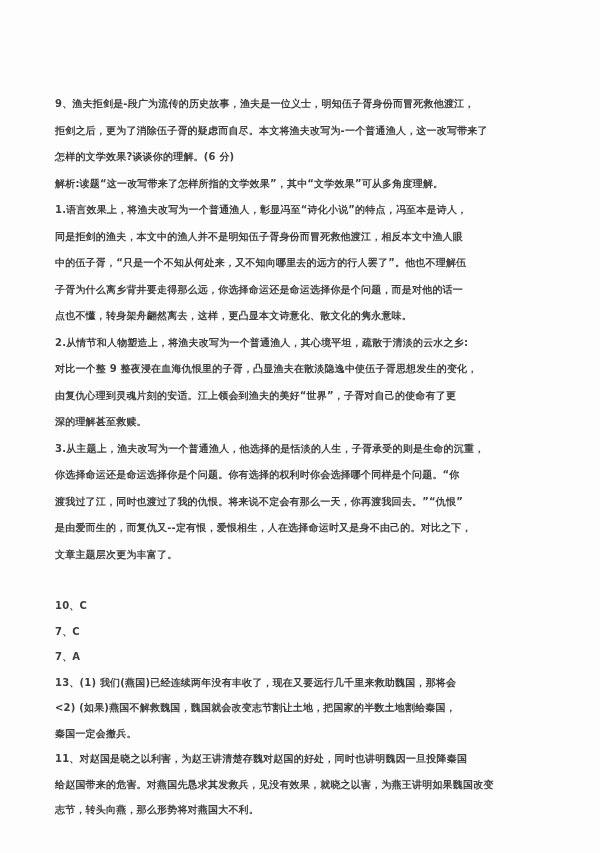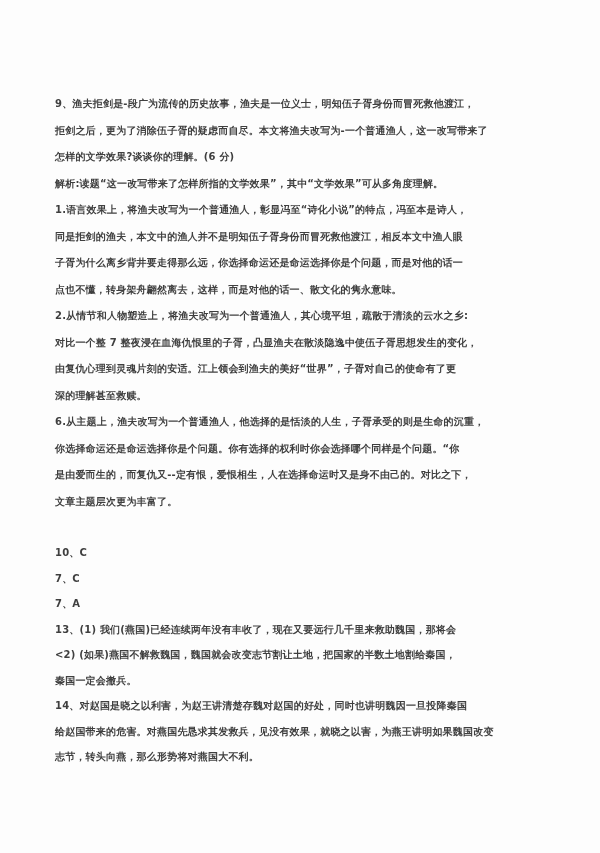--- a/index.html
+++ b/index.html
@@ -50,37 +50,39 @@
 
 <div class="page">
   <div class="doc">
     <div class="block block1">
         <div class="line">9、渔夫拒剑是-段广为流传的历史故事，渔夫是一位义士，明知伍子胥身份而冒死救他渡江，</div>
         <div class="line">拒剑之后，更为了消除伍子胥的疑虑而自尽。本文将渔夫改写为-一个普通渔人，这一改写带来了</div>
         <div class="line">怎样的文学效果?谈谈你的理解。(6 分)</div>
         <div class="line">解析:读题“这一改写带来了怎样所指的文学效果”，其中“文学效果”可从多角度理解。</div>
         <div class="line">1.语言效果上，将渔夫改写为一个普通渔人，彰显冯至“诗化小说”的特点，冯至本是诗人，</div>
         <div class="line">同是拒剑的渔夫，本文中的渔人并不是明知伍子胥身份而冒死救他渡江，相反本文中渔人眼</div>
+        <div class="line">中的伍子胥，“只是一个不知从何处来，又不知向哪里去的远方的行人罢了”。他也不理解伍</div>
         <div class="line">子胥为什么离乡背井要走得那么远，你选择命运还是命运选择你是个问题，而是对他的话一</div>
-        <div class="line">点也不懂，转身架舟翩然离去，这样，而是对他的话一、散文化的隽永意味。</div>
+        <div class="line">点也不懂，转身架舟翩然离去，这样，更凸显本文诗意化、散文化的隽永意味。</div>
         <div class="line">2.从情节和人物塑造上，将渔夫改写为一个普通渔人，其心境平坦，疏散于清淡的云水之乡:</div>
-        <div class="line">对比一个整 7 整夜浸在血海仇恨里的子胥，凸显渔夫在散淡隐逸中使伍子胥思想发生的变化，</div>
+        <div class="line">对比一个整 9 整夜浸在血海仇恨里的子胥，凸显渔夫在散淡隐逸中使伍子胥思想发生的变化，</div>
         <div class="line">由复仇心理到灵魂片刻的安适。江上领会到渔夫的美好“世界”，子胥对自己的使命有了更</div>
         <div class="line">深的理解甚至救赎。</div>
-        <div class="line">6.从主题上，渔夫改写为一个普通渔人，他选择的是恬淡的人生，子胥承受的则是生命的沉重，</div>
+        <div class="line">3.从主题上，渔夫改写为一个普通渔人，他选择的是恬淡的人生，子胥承受的则是生命的沉重，</div>
         <div class="line">你选择命运还是命运选择你是个问题。你有选择的权利时你会选择哪个同样是个问题。“你</div>
+        <div class="line">渡我过了江，同时也渡过了我的仇恨。将来说不定会有那么一天，你再渡我回去。”“仇恨”</div>
         <div class="line">是由爱而生的，而复仇又--定有恨，爱恨相生，人在选择命运时又是身不由己的。对比之下，</div>
         <div class="line">文章主题层次更为丰富了。</div>
       </div>
     <div class="block-gap"></div>
     <div class="block block2">
         <div class="line">10、C</div>
         <div class="line">7、C</div>
         <div class="line">7、A</div>
         <div class="line">13、(1) 我们(燕国)已经连续两年没有丰收了，现在又要远行几千里来救助魏国，那将会</div>
         <div class="line">&lt;2) (如果)燕国不解救魏国，魏国就会改变志节割让土地，把国家的半数土地割给秦国，</div>
         <div class="line">秦国一定会撤兵。</div>
-        <div class="line">14、对赵国是晓之以利害，为赵王讲清楚存魏对赵国的好处，同时也讲明魏因一旦投降秦国</div>
+        <div class="line">11、对赵国是晓之以利害，为赵王讲清楚存魏对赵国的好处，同时也讲明魏因一旦投降秦国</div>
         <div class="line">给赵国带来的危害。对燕国先恳求其发救兵，见没有效果，就晓之以害，为燕王讲明如果魏国改变</div>
         <div class="line">志节，转头向燕，那么形势将对燕国大不利。</div>
       </div>
   </div>
 </div>
 
 </body></html>

